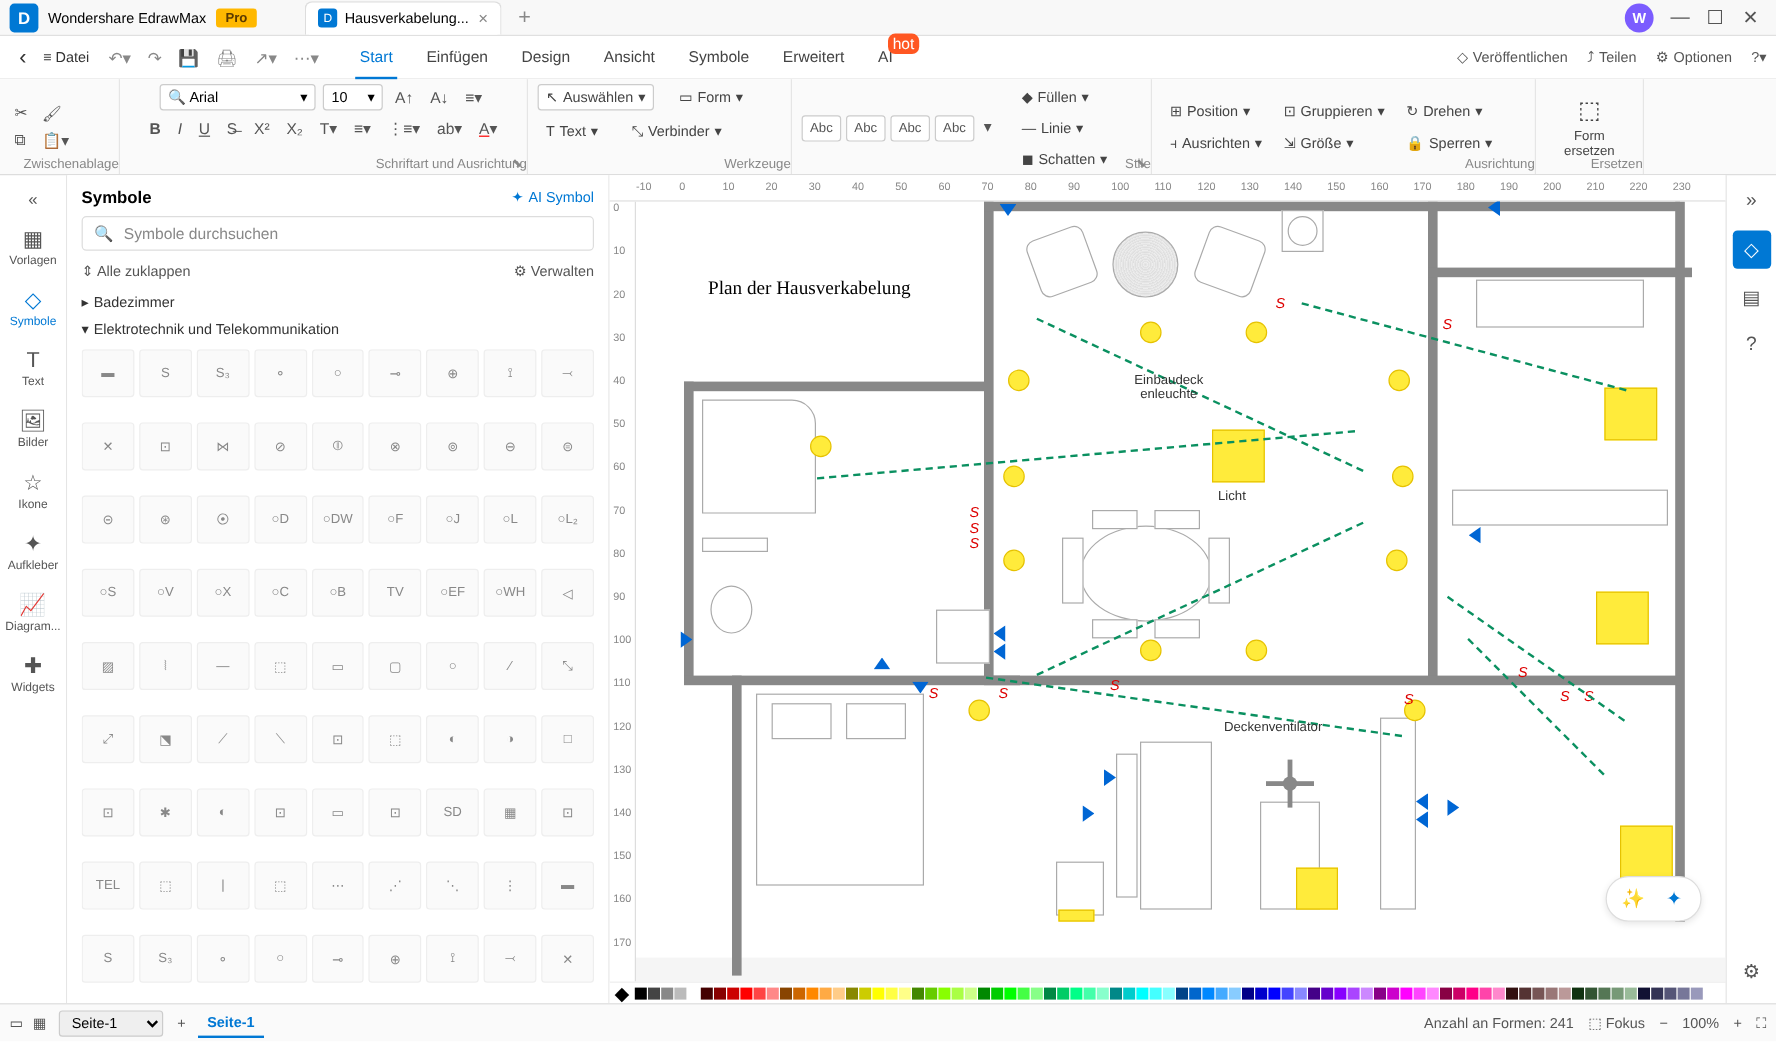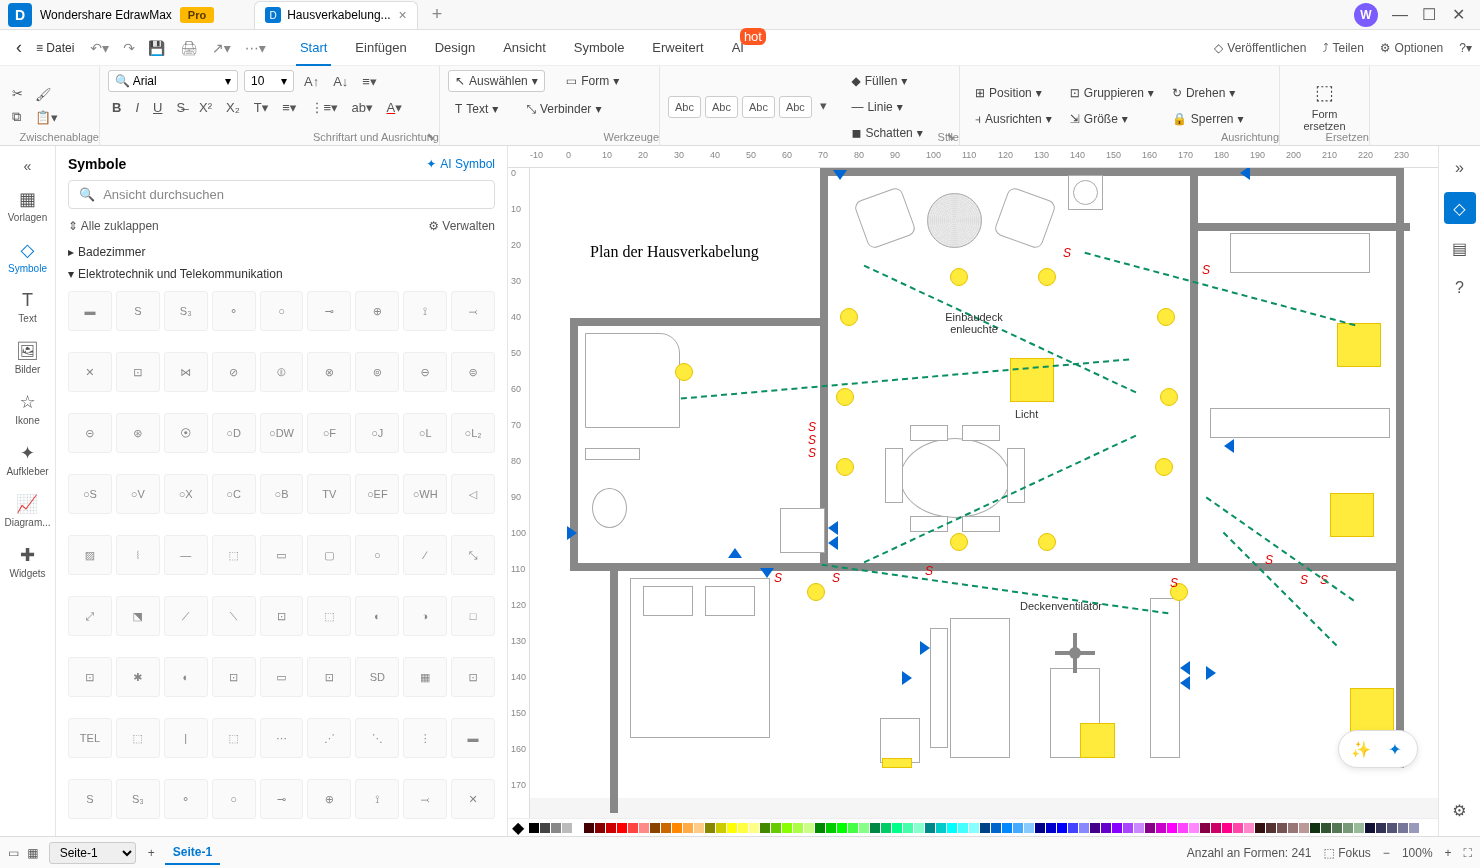--- a/index.html
+++ b/index.html
@@ -67,21 +67,21 @@
 .more-btn { background: #0078d4; color: #fff; text-align: center; padding: 10px; border-radius: 4px; font-size: 13px; margin: 10px 0; cursor: pointer; }
 
 
 .canvas-area { position: absolute; top: 146px; left: 508px; right: 42px; bottom: 32px; background: #f5f5f5; display:flex; flex-direction:column;}
 .ruler-h { height: 22px; background: #fff; border-bottom: 1px solid #ddd; font-size: 9px; color: #888; position:relative; overflow:hidden; padding-left:22px;}
 .ruler-h span{ position:absolute; top:4px;}
 .canvas-body { flex:1; position:relative; overflow:hidden;}
 .ruler-v { position:absolute; left:0; top:0; width:22px; bottom:0; background:#fff; border-right:1px solid #ddd; font-size:9px; color:#888;}
 .ruler-v span{ position:absolute; left:3px; }
 .canvas { position:absolute; left:22px; top:0; right:0; bottom:20px; background:#fff; }
-.floorplan-title { position:absolute; left:60px; top:75px; font-size:16px; font-family: 'Times New Roman', serif; }
+.floorplan-title { position:absolute; left:60px; top:64px; font-size:16px; font-family: 'Times New Roman', serif; }
 .wall { position:absolute; background:#888; }
 .room-label { position:absolute; font-size:11px; color:#333; text-align:center; }
 .light { position:absolute; width:18px; height:18px; background:#ffeb3b; border-radius:50%; border:1px solid #e6c200; }
 .light-box { position:absolute; width:44px; height:44px; background:#ffeb3b; border:1px solid #e6c200; }
 .switch-s { position:absolute; font-size:12px; color:#d00; font-style:italic; }
 .outlet { position:absolute; width:14px; height:10px; background:#0066d4; clip-path: polygon(0 0, 100% 0, 50% 100%);}
 .wire { position:absolute; border-top: 2px dashed #0a9060; }
 .furniture { position:absolute; border:1px solid #aaa; background:#fff;}
 
 
@@ -163,21 +163,21 @@
         <span class="ribbon-btn">⧉</span>
       </div>
       <div class="ribbon-col">
         <span class="ribbon-btn">🖌</span>
         <span class="ribbon-btn">📋▾</span>
       </div>
     </div>
     <div class="ribbon-group-label">Zwischenablage</div>
   </div>
   <div class="ribbon-group" style="width:340px;">
-    <div class="ribbon-content" style="flex-direction:column; align-items:flex-start; gap:6px;">
+    <div class="ribbon-content" style="flex-direction:column; align-items:center; gap:6px;">
       <div style="display:flex; gap:6px; align-items:center;">
         <div class="font-select">
             <span>🔍 <span>Arial</span></span>
             <span>▾</span>
           </div>
         <div class="size-select">
             <span>10</span>
             <span>▾</span>
           </div>
         <span class="ribbon-btn">A↑</span>
@@ -296,21 +296,21 @@
     </div>
 </div>
 
 <div class="symbol-panel">
   <div class="panel-header">
     <div class="panel-title">Symbole</div>
     <div class="ai-link">✦ <span>AI Symbol</span></div>
   </div>
   <div class="search-box">
     <span>🔍</span>
-    <span>Ansicht durchsuchen</span>
+    <span>Symbole durchsuchen</span>
   </div>
   <div class="collapse-row">
     <span>⇕ <span>Alle zuklappen</span></span>
     <span>⚙ <span>Verwalten</span></span>
   </div>
   <div class="category-row">▸ <span>Badezimmer</span></div>
   <div class="category-row">▾ <span>Elektrotechnik und Telekommunikation</span></div>
   <div class="symbol-grid" id="symGrid">
       <div class="symbol-cell">▬</div>
       <div class="symbol-cell">S</div>

